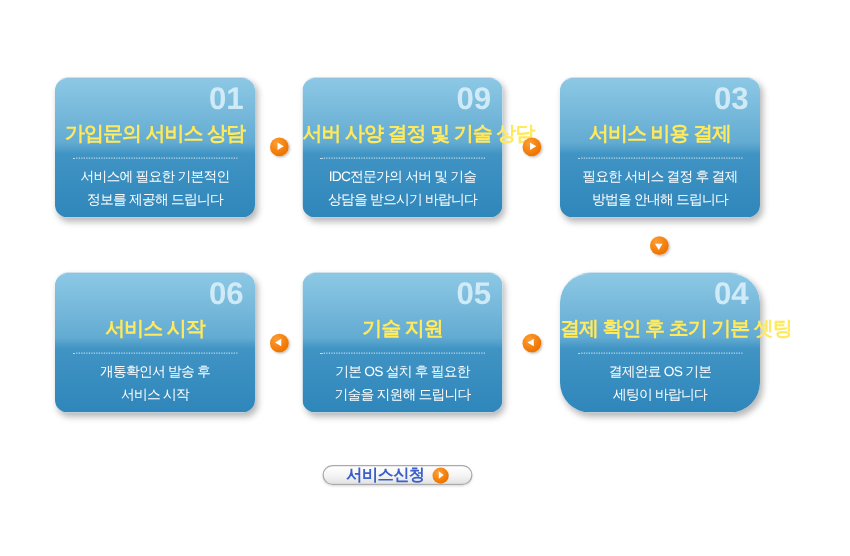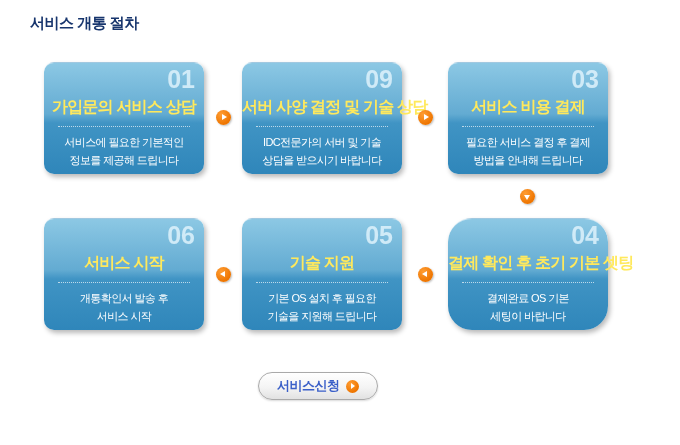--- a/index.html
+++ b/index.html
@@ -97,21 +97,21 @@
     left: 4px; top: 6px;
     border-top: 5px solid #ffffff;
     border-left: 3.5px solid transparent;
     border-right: 3.5px solid transparent;
   }
 
   .apply-btn {
     position: absolute;
     left: 258px;
     top: 372px;
-    height: 28px;
+    height: 16px;
     display: inline-flex;
     align-items: center;
     gap: 6px;
     padding: 0 18px;
     border: 1px solid #aaaaaa;
     border-radius: 14px;
     background: linear-gradient(180deg, #ffffff 0%, #f4f4f4 55%, #e2e2e2 100%);
     cursor: pointer;
     box-shadow: 0 1px 2px rgba(0,0,0,0.15);
   }
@@ -136,21 +136,20 @@
     border-left: 4.5px solid #ffffff;
     border-top: 3px solid transparent;
     border-bottom: 3px solid transparent;
   }
 </style>
 </head>
 <body>
 
 <div class="stage">
 
-  <div class="page-title">서비스 개통 절차</div>
 
   <div class="card" style="left:44px; top:62px;">
     <div class="step-num">01</div>
     <div class="card-title">가입문의 서비스 상담</div>
     <hr class="card-divider">
     <div class="card-body">
       <div>서비스에 필요한 기본적인</div>
       <div>정보를 제공해 드립니다</div>
     </div>
   </div>

